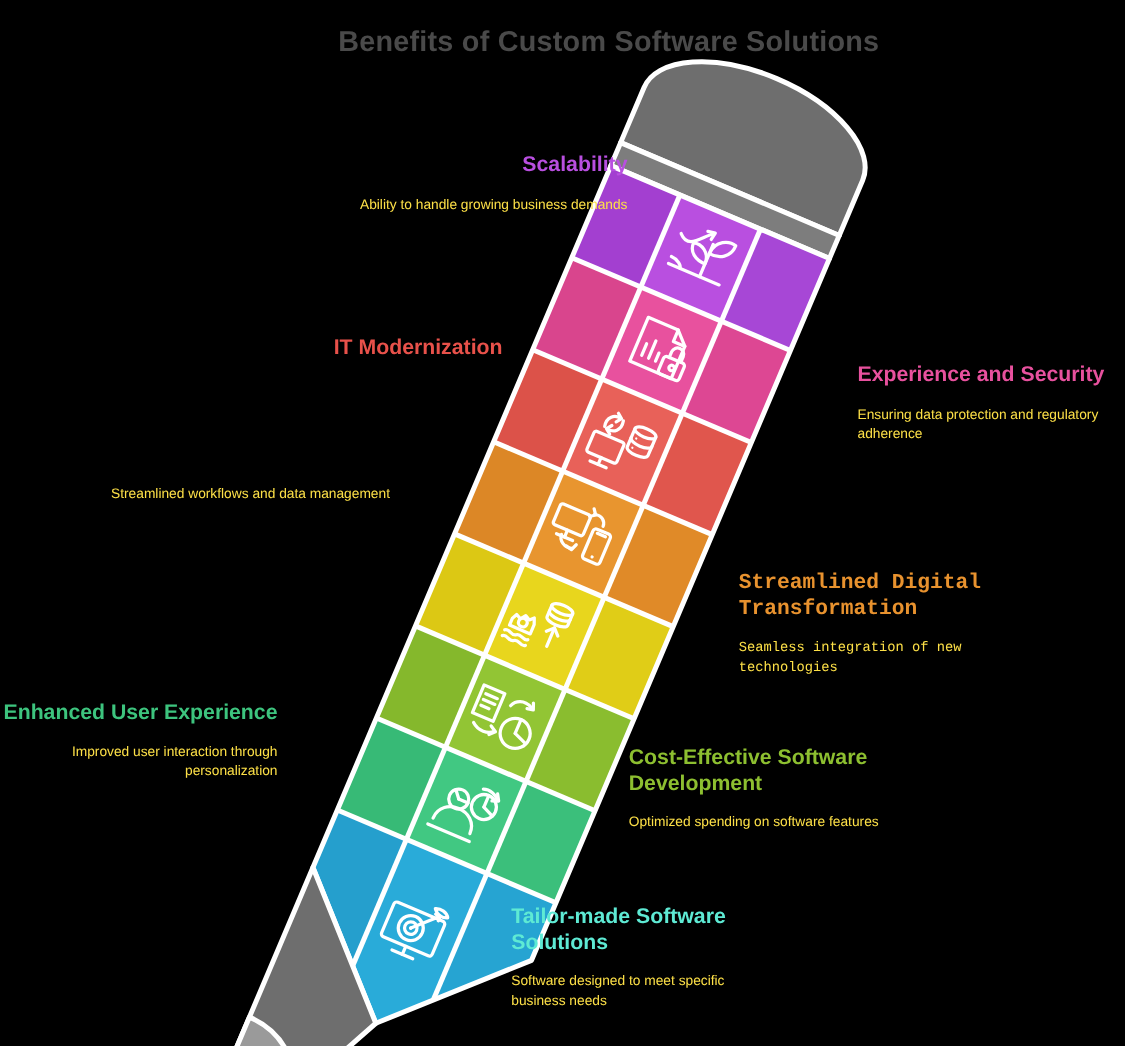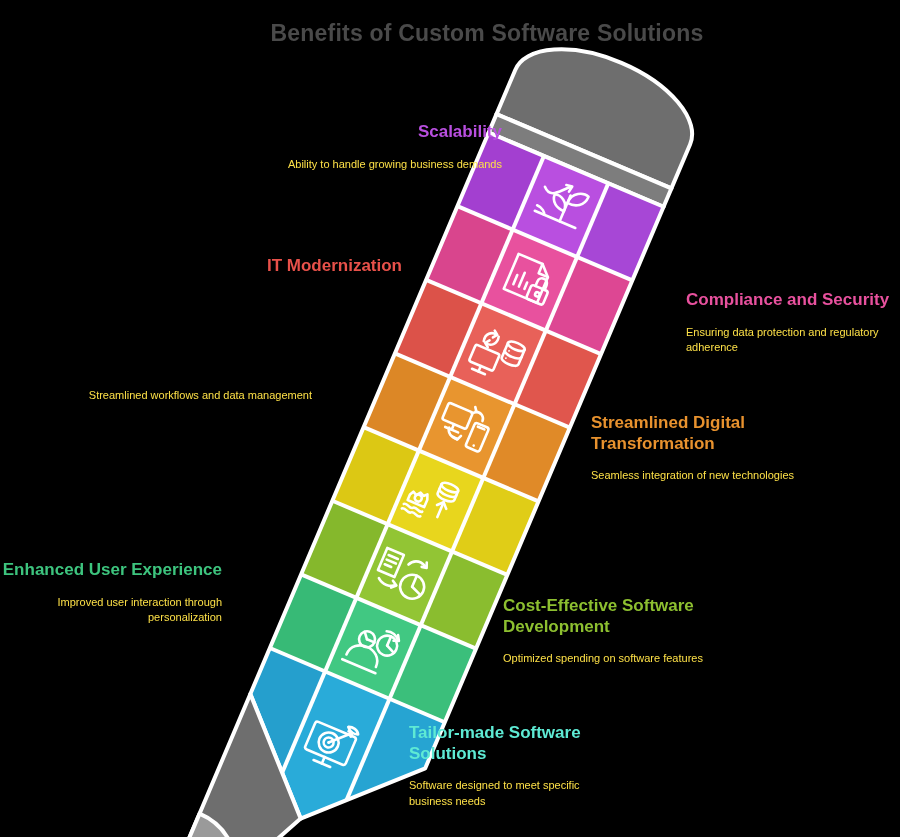--- a/index.html
+++ b/index.html
@@ -25,27 +25,27 @@
     font-size:17px;font-weight:bold;line-height:1.22;margin:0 0 14px 0;
   }
   .callout .c-desc{
     font-size:11px;line-height:1.42;color:#fde047;margin:0;
   }
   .callout.right{text-align:left;}
   .callout.left{text-align:right;}
 
   
   #co-scalability{left:250px;top:122px;width:252px;}
-  #co-it-modernization{left:150px;top:256px;width:252px;}
+  #co-it-modernization{left:150px;top:268px;width:252px;}
   #co-enterprise-ops{left:60px;top:388px;width:252px;}
   #co-user-experience{left:0px;top:530px;width:222px;margin-top:30px;}
 
   
   #co-compliance{left:686px;top:290px;width:205px;}
-  #co-digital-transformation{left:591px;top:413px;width:215px;}
+  #co-digital-transformation{left:591px;top:457px;width:215px;font-family:Liberation Mono, monospace;}
   #co-cost-effective{left:503px;top:580px;width:200px;margin-top:16px;}
   #co-tailor-made{left:409px;top:723px;width:210px;}
 </style>
 </head>
 <body>
 
 <div class="stage">
 
   <div class="title">Benefits of Custom Software Solutions</div>
 
@@ -256,21 +256,21 @@
   <div class="callout left" id="co-enterprise-ops">
     <div class="c-desc">Streamlined workflows and data management</div>
   </div>
 
   <div class="callout left" id="co-user-experience">
     <div class="c-title" style="color:#3dc47e">Enhanced User Experience</div>
     <div class="c-desc">Improved user interaction through personalization</div>
   </div>
 
   <div class="callout right" id="co-compliance">
-    <div class="c-title" style="color:#e8519e">Compliance and Security</div>
+    <div class="c-title" style="color:#e8519e">Experience and Security</div>
     <div class="c-desc">Ensuring data protection and regulatory adherence</div>
   </div>
 
   <div class="callout right" id="co-digital-transformation">
     <div class="c-title" style="color:#e8922e">Streamlined Digital Transformation</div>
     <div class="c-desc">Seamless integration of new technologies</div>
   </div>
 
   <div class="callout right" id="co-cost-effective">
     <div class="c-title" style="color:#8dbf30">Cost-Effective Software Development</div>

